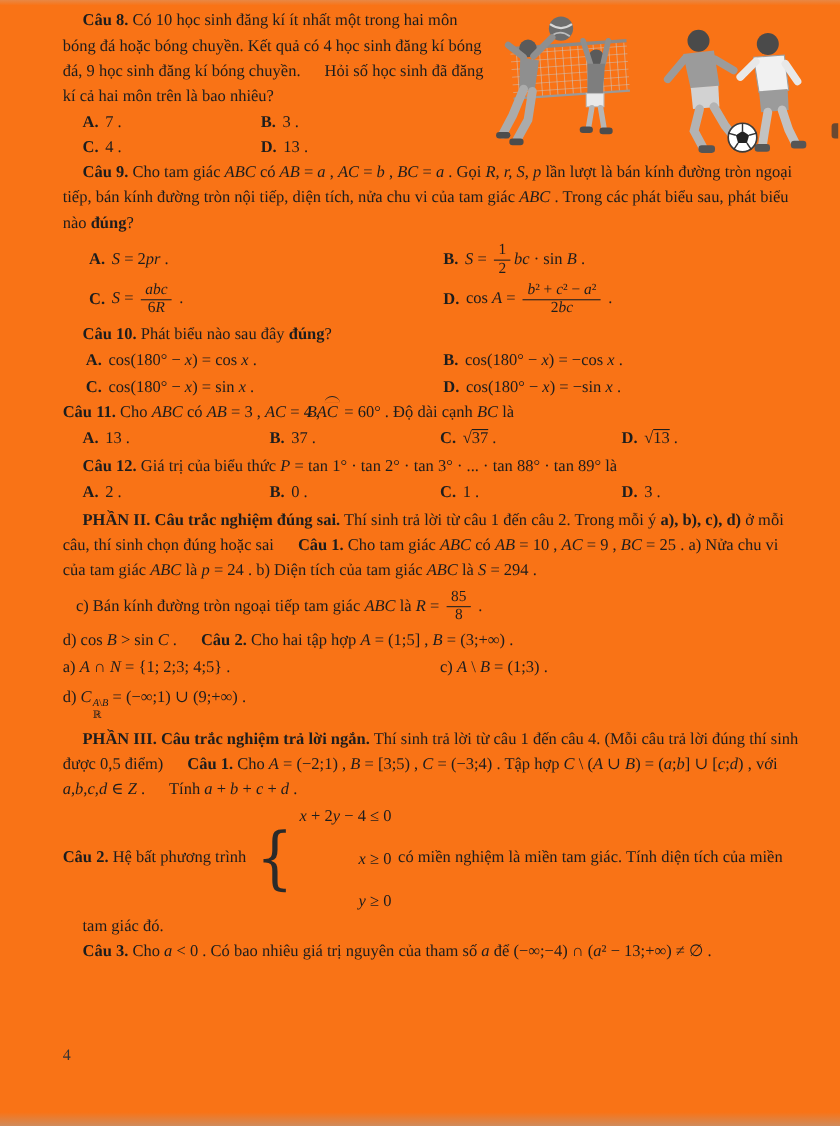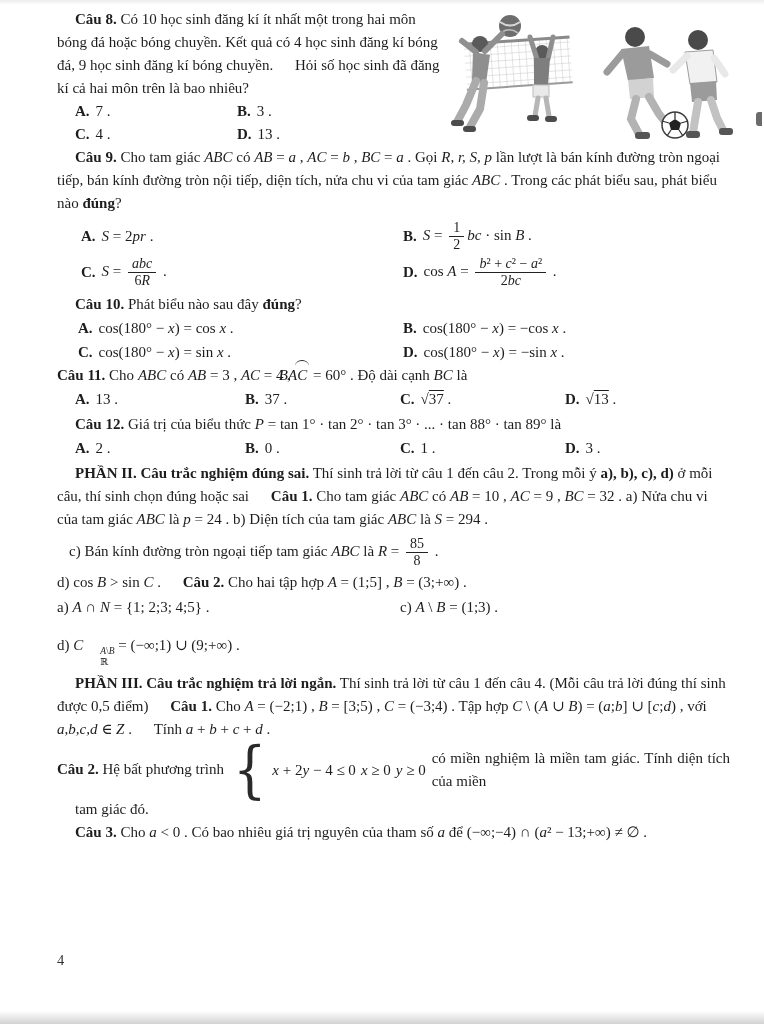--- a/index.html
+++ b/index.html
@@ -1,53 +1,53 @@
 <!DOCTYPE html>
 <html><head>
 <meta charset="utf-8">
 <style>
   html,body{margin:0;padding:0;background:#e8e8e6;}
-  .page{position:relative;width:764px;height:1024px;margin:0 auto;background:#ffffff;
+  .page{position:relative;width:764px;height:1024px;margin:0 auto;background:#f97316;
         font-family:"Liberation Serif","DejaVu Serif",serif;font-size:15px;color:#1d1d1d;
         overflow:hidden;}
   .content{position:absolute;left:57px;top:8px;width:673px;}
   p{margin:0;line-height:23px;}
   .b{font-weight:bold;}
   .i{font-style:italic;}
   .q{text-align:justify;padding-left:18px;text-indent:-18px;}
   .cont{padding-left:18px;text-indent:0;}
   [data-bind-segments]{display:inline;}
   
   .row-q8{display:flex;align-items:flex-start;}
   .q8-left{width:392px;flex:none;}
   .q8-imgs{flex:1;display:flex;justify-content:flex-end;align-items:flex-start;gap:8px;padding-top:2px;}
   
   .opts8{display:grid;grid-template-columns:162px 1fr;padding-left:18px;line-height:23px;}
   .optgrid2{display:grid;grid-template-columns:322px 1fr;padding-left:24px;row-gap:4px;
             margin:5px 0 4px 0;align-items:center;}
   .optgrid2b{display:grid;grid-template-columns:325px 1fr;padding-left:21px;row-gap:7px;margin:4px 0 3px 0;}
   .optgrid4{display:grid;grid-template-columns:170px 155px 165px 1fr;padding-left:18px;line-height:23px;margin:1px 0 2px 0;}
-  .optsplain{display:grid;grid-template-columns:343px 1fr;row-gap:20px;margin:5px 0 4px 0;}
+  .optsplain{display:grid;grid-template-columns:343px 1fr;row-gap:8px;margin:5px 0 4px 0;}
   .opt{display:flex;align-items:center;gap:6px;white-space:nowrap;}
   .optblock{display:flex;align-items:center;gap:6px;}
   
   .frac{display:inline-flex;flex-direction:column;text-align:center;vertical-align:middle;
         line-height:1.12;font-size:14px;margin:0 3px;}
   .frac .num{border-bottom:1.2px solid #222;padding:0 4px;}
   .frac .den{padding:0 4px;}
   .ovl{text-decoration:overline;}
   .hat{font-style:italic;position:relative;display:inline-block;padding:0 2px;}
   .hat::before{content:"";position:absolute;left:0;right:0;top:-4px;height:5px;
                border-top:1.4px solid #222;border-radius:50% 50% 0 0/100% 100% 0 0;}
   .ss{display:inline-flex;flex-direction:column;font-size:9.5px;line-height:1.15;
-      vertical-align:-4px;margin-left:17px;}
+      vertical-align:-4px;margin-left:1px;}
   .sys{display:inline-flex;align-items:center;margin:0 6px;}
   .brace{font-size:62px;font-weight:400;line-height:0.85;transform:scaleX(0.85);
          font-family:"DejaVu Serif",serif;color:#2a2a2a;margin-right:3px;}
-  .syslines{display:flex;flex-direction:row;gap:5px;line-height:1.2;align-items:flex-end;}
+  .syslines{display:flex;flex-direction:column;gap:21px;line-height:1.2;align-items:flex-end;}
   .q2row{display:flex;align-items:center;margin:3px 0 2px 0;}
   .q2label{flex:none;}
   .q2post{flex:1;text-align:justify;line-height:23px;}
   
   .pagenum{position:absolute;left:57px;top:952px;font-size:14.5px;color:#333;}
   .scan-bottom{position:absolute;left:0;right:0;bottom:0;height:13px;
                background:linear-gradient(to bottom,rgba(255,255,255,0),rgba(165,165,165,0.5));}
   .scan-top{position:absolute;left:0;right:0;top:0;height:5px;
             background:linear-gradient(to bottom,rgba(190,190,190,0.28),rgba(255,255,255,0));}
   .scan-mark{position:absolute;right:2px;top:112px;width:6px;height:14px;background:#3a3a3a;
@@ -247,21 +247,21 @@
           <span data-bind="q12.optC">1 .</span>
         </span>
       <span class="opt">
           <span class="b" data-bind="q12.optD_key">D.</span>
           <span data-bind="q12.optD">3 .</span>
         </span>
     </div>
 
     
     <p class="q" data-bind-segments="part2.header"><span class="b">PHẦN II. Câu trắc nghiệm đúng sai.</span><span> Thí sinh trả lời từ câu 1 đến câu 2. Trong mỗi ý </span><span class="b">a), b), c), d)</span><span> ở mỗi câu, thí sinh chọn đúng hoặc sai</span></p>
-    <p class="q" data-bind-segments="part2.q1.text"><span class="b">Câu 1.</span><span> Cho tam giác </span><span class="i">ABC</span><span> có </span><span class="i">AB</span><span> = 10 , </span><span class="i">AC</span><span> = 9 , </span><span class="i">BC</span><span> = 32 .</span></p>
+    <p class="q" data-bind-segments="part2.q1.text"><span class="b">Câu 1.</span><span> Cho tam giác </span><span class="i">ABC</span><span> có </span><span class="i">AB</span><span> = 10 , </span><span class="i">AC</span><span> = 9 , </span><span class="i">BC</span><span> = 25 .</span></p>
     <p data-bind-segments="part2.q1.a"><span>a) Nửa chu vi của tam giác </span><span class="i">ABC</span><span> là </span><span class="i">p</span><span> = 24 .</span></p>
     <p data-bind-segments="part2.q1.b"><span>b) Diện tích của tam giác </span><span class="i">ABC</span><span> là </span><span class="i">S</span><span> = 294 .</span></p>
     <p style="line-height:40px;margin-left:12px;"><span data-bind-segments="part2.q1.c_pre"><span>c) Bán kính đường tròn ngoại tiếp tam giác </span><span class="i">ABC</span><span> là </span><span class="i">R</span><span> = </span></span><span class="frac">
           <span class="num" data-bind-segments="part2.q1.c_num"><span>85</span></span>
           <span class="den" data-bind-segments="part2.q1.c_den"><span>8</span></span>
         </span><span data-bind-segments="part2.q1.c_post"><span> .</span></span></p>
     <p data-bind-segments="part2.q1.d"><span>d) cos </span><span class="i">B</span><span> &gt; sin </span><span class="i">C</span><span> .</span></p>
     <p class="q" data-bind-segments="part2.q2.text"><span class="b">Câu 2.</span><span> Cho hai tập hợp </span><span class="i">A</span><span> = (1;5] , </span><span class="i">B</span><span> = (3;+∞) .</span></p>
     <div class="optsplain">
       <span data-bind-segments="part2.q2.a"><span>a) </span><span class="i">A</span><span> ∩ </span><span class="i">N</span><span> = {1; 2;3; 4;5} .</span></span>

